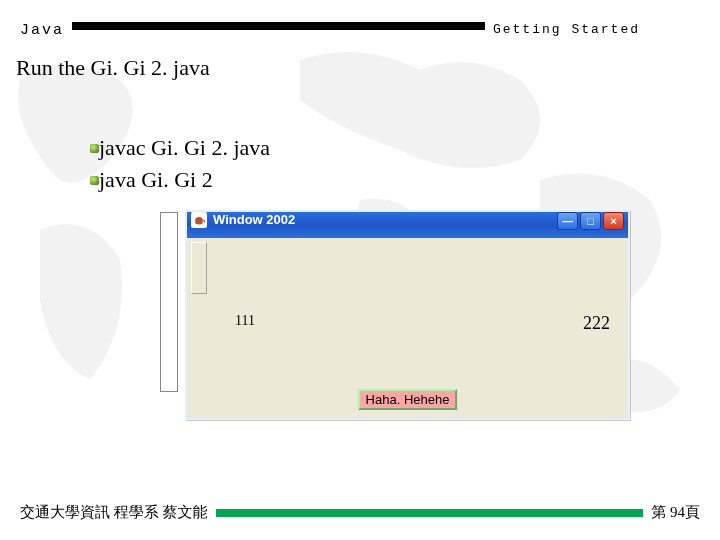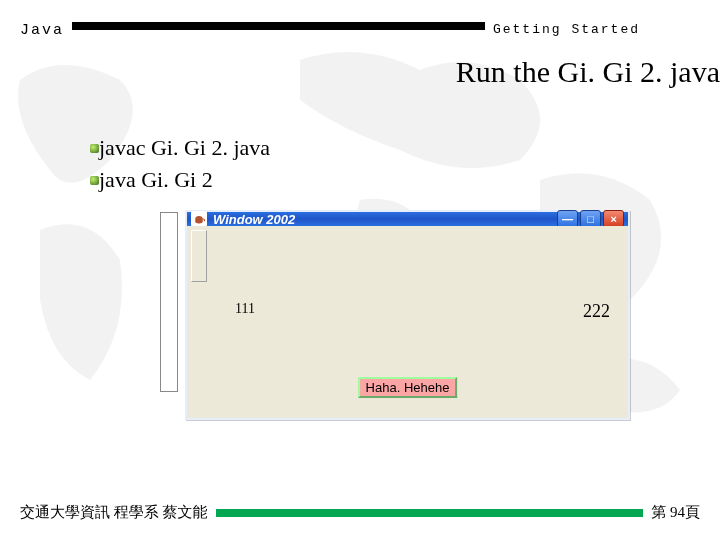--- a/index.html
+++ b/index.html
@@ -43,22 +43,22 @@
     font-size: 13px;
     letter-spacing: 2px;
     white-space: nowrap;
     margin-right: 60px;
   }
 
   .slide-title {
     position: absolute;
     top: 55px;
     left: 0; right: 0;
-    text-align: right;
-    font-size: 30px;
+    text-align: left;
+    font-size: 22px;
     margin-left: 16px;
   }
 
   .bullets {
     position: absolute;
     top: 135px;
     left: 90px;
   }
   .bullet-row {
     display: flex;
@@ -78,29 +78,28 @@
     top: 210px; left: 185px;
     width: 445px; height: 210px;
     border-top: 2px solid #e6eefb;
     border-left: 2px solid #e6eefb;
     border-right: 2px solid #e6eefb;
     border-bottom: 2px solid #e6eefb;
     background: #ece9d8;
     box-shadow: 1px 1px 0 rgba(0,0,0,0.2);
   }
   .titlebar {
-    height: 14px;
+    height: 26px;
     background: linear-gradient(to bottom, #2a6fe0 0%, #1f55c8 50%, #2a6fe0 100%);
-    display: flex; align-items: center;
+    display: flex; 
     padding: 0 4px;
     color: #fff;
     font-family: Tahoma, sans-serif;
     font-size: 13px;
     font-weight: bold;
-    font-style: italic;
   }
   .coffee {
     width: 16px; height: 16px;
     background: #fff;
     border-radius: 2px;
     margin-right: 6px;
     display: flex; align-items: center; justify-content: center;
   }
   .coffee svg { width: 12px; height: 12px; }
   .title-text { flex: 1; }

